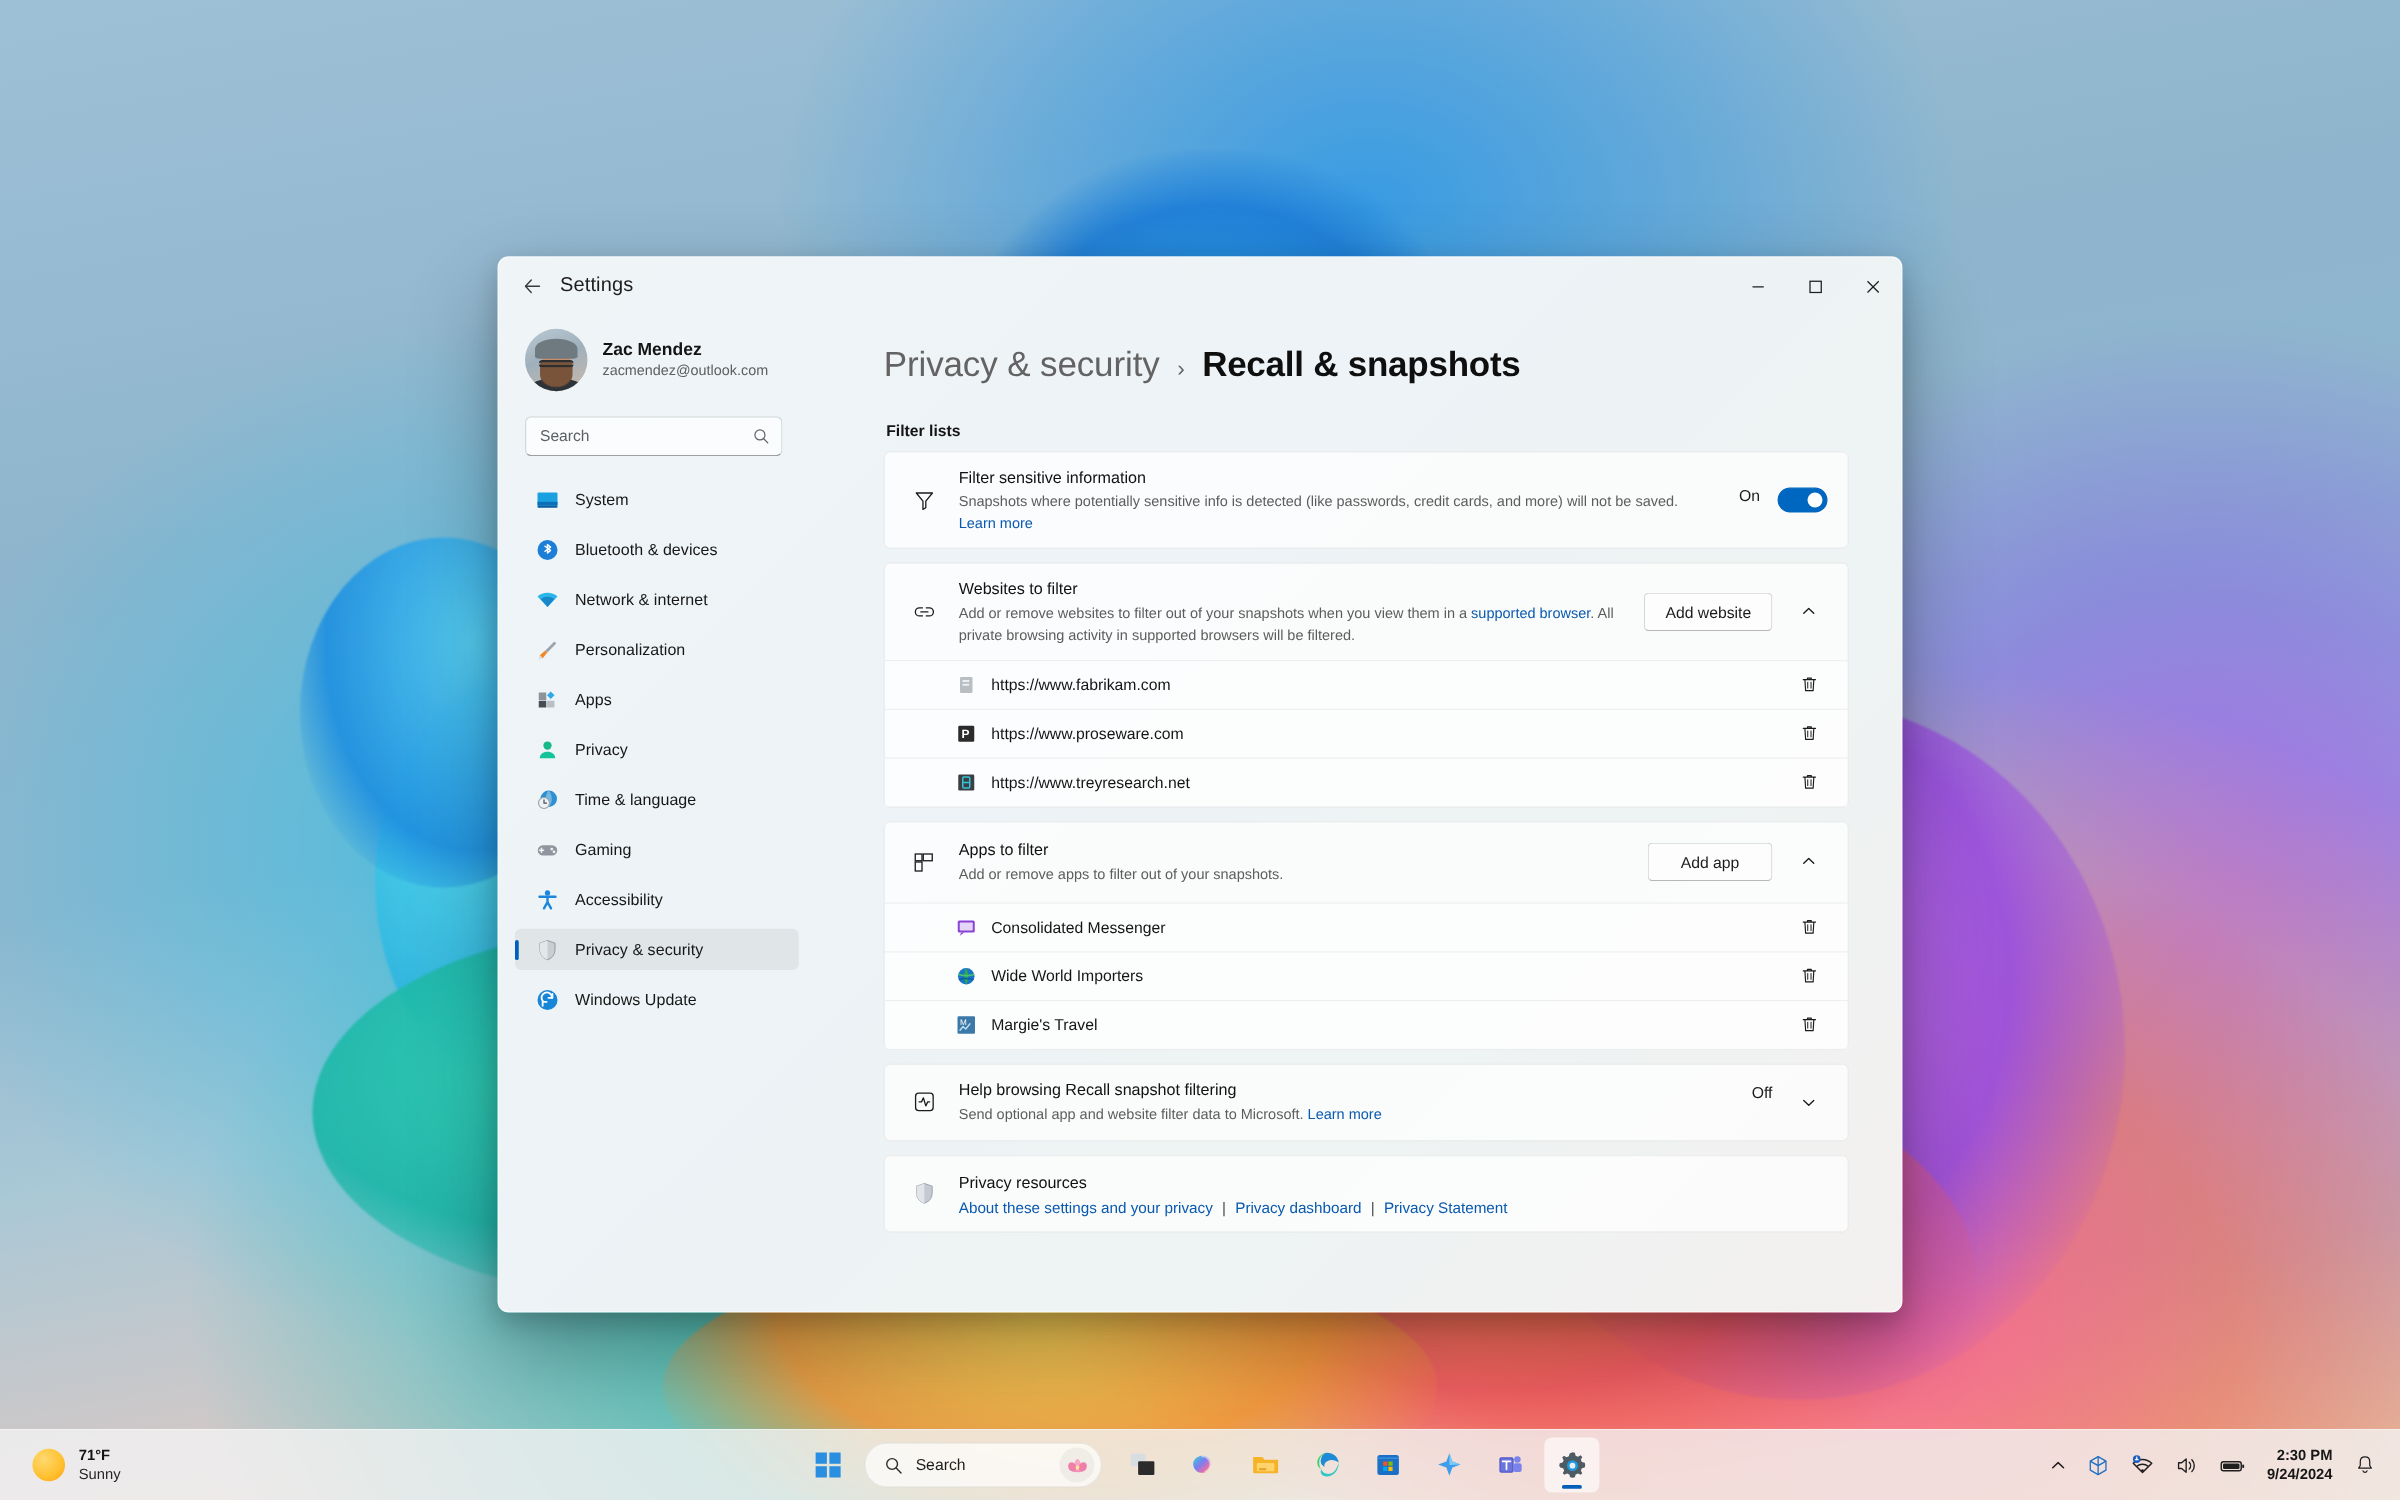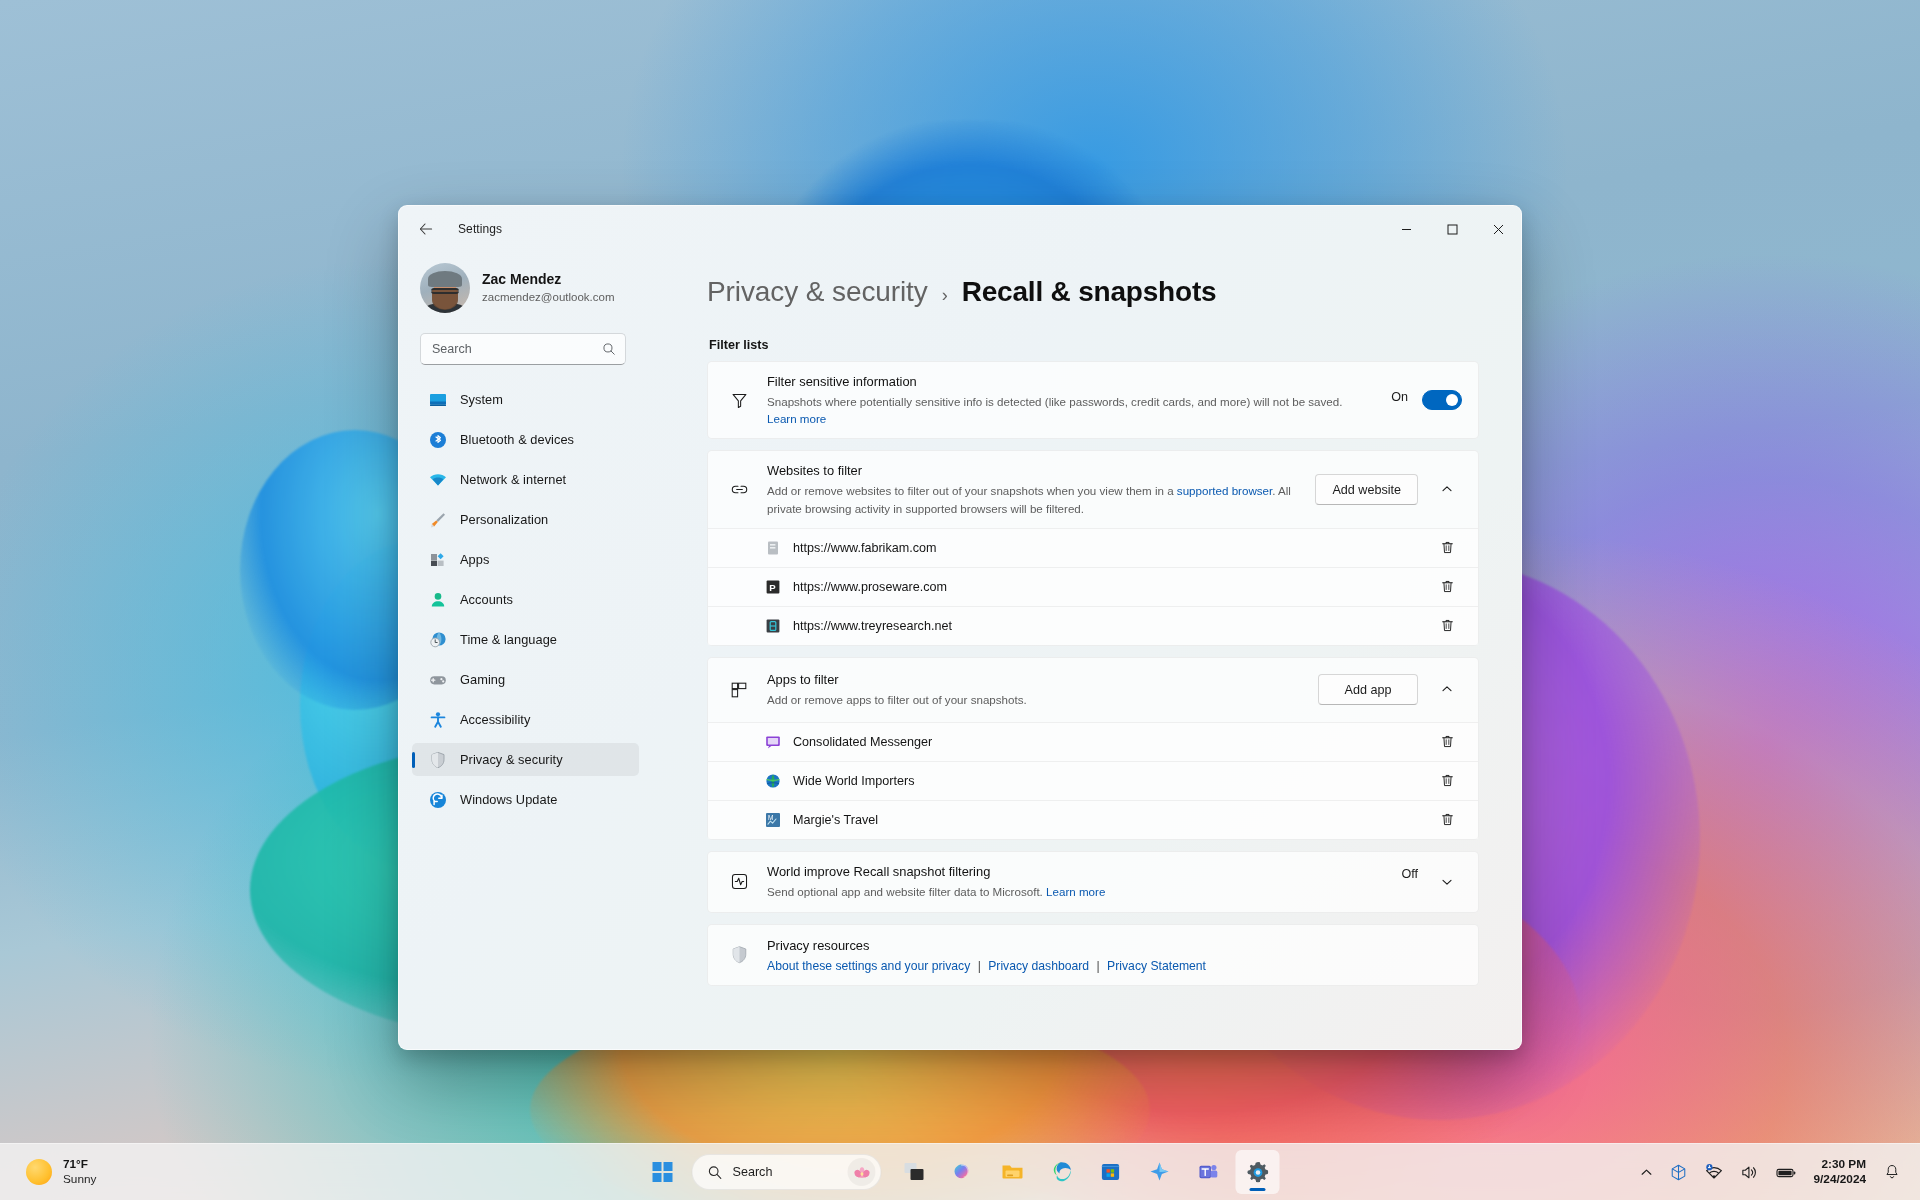--- a/index.html
+++ b/index.html
@@ -67,21 +67,21 @@
     display: flex; align-items: center;
     flex: none;
     background: transparent;
   }
   #back-btn {
     width: 34px; height: 30px; margin-left: 10px;
     display: flex; align-items: center; justify-content: center;
     border-radius: 5px; cursor: pointer; color: #3a3a3a;
   }
   #app-title {
-    font-size: 12px; color: #1d1d1d; margin-left: 15px; letter-spacing: 0.1px;
+    font-size: 16px; color: #1d1d1d; margin-left: 5px; letter-spacing: 0.1px;
   }
   #titlebar-spacer { flex: 1; }
   .wincap {
     width: 46px; height: 46px;
     display: flex; align-items: center; justify-content: center;
     cursor: pointer; color: #1d1d1d;
   }
 
   #body-row { display: flex; flex: 1; min-height: 0; }
 
@@ -413,21 +413,21 @@
             <path d="M11.6 2.2l3 3-3 3-3-3z" fill="#2fa9e8"></path>
           </svg>
           <span class="nav-label">Apps</span>
         </div>
 
         <div class="nav-item">
           <svg class="nav-icon" viewBox="0 0 18 18">
             <circle cx="9" cy="5.4" r="3.3" fill="#17b98a"></circle>
             <path d="M2.8 15.6c0-3.4 2.8-5.3 6.2-5.3s6.2 1.9 6.2 5.3z" fill="#14c39a"></path>
           </svg>
-          <span class="nav-label">Accounts</span>
+          <span class="nav-label">Privacy</span>
         </div>
 
         <div class="nav-item">
           <svg class="nav-icon" viewBox="0 0 18 18">
             <circle cx="10" cy="8" r="6.6" fill="#2f8fd0"></circle>
             <path d="M10 1.4c1.6 1.6 2.4 4 2.4 6.6S11.6 13 10 14.6C8.4 13 7.6 10.6 7.6 8S8.4 3 10 1.4z" fill="#9fd4ee" opacity=".6"></path>
             <circle cx="6.2" cy="11.4" r="4.4" fill="#eef1f3" stroke="#9aa4ac" stroke-width=".9"></circle>
             <path d="M6.2 8.8v2.7h2" fill="none" stroke="#4a5358" stroke-width="1" stroke-linecap="round"></path>
           </svg>
           <span class="nav-label">Time &amp; language</span>
@@ -642,21 +642,21 @@
 
       <div class="card">
         <div class="card-row">
           <div class="row-icon">
             <svg width="19" height="19" viewBox="0 0 20 20">
               <rect x="2.6" y="2.6" width="14.8" height="14.8" rx="2.6" fill="none" stroke="currentColor" stroke-width="1.1"></rect>
               <path d="M5.6 10h2l1.6-3.4 2 6.8 1.6-3.4h1.6" fill="none" stroke="currentColor" stroke-width="1.1" stroke-linecap="round" stroke-linejoin="round"></path>
             </svg>
           </div>
           <div class="row-text">
-            <div class="row-title">World improve Recall snapshot filtering</div>
+            <div class="row-title">Help browsing Recall snapshot filtering</div>
             <div class="row-desc"><span>Send optional app and website filter data to Microsoft. </span><a class="inline-link">Learn more</a></div>
           </div>
           <div class="row-right">
             <span class="state-label">Off</span>
             <div class="chev">
               <svg width="12" height="12" viewBox="0 0 12 12">
                   <path d="M2 4.4L6 8.2l4-3.8" fill="none" stroke="currentColor" stroke-width="1.1" stroke-linecap="round" stroke-linejoin="round"></path>
                 </svg>
             </div>
           </div>

